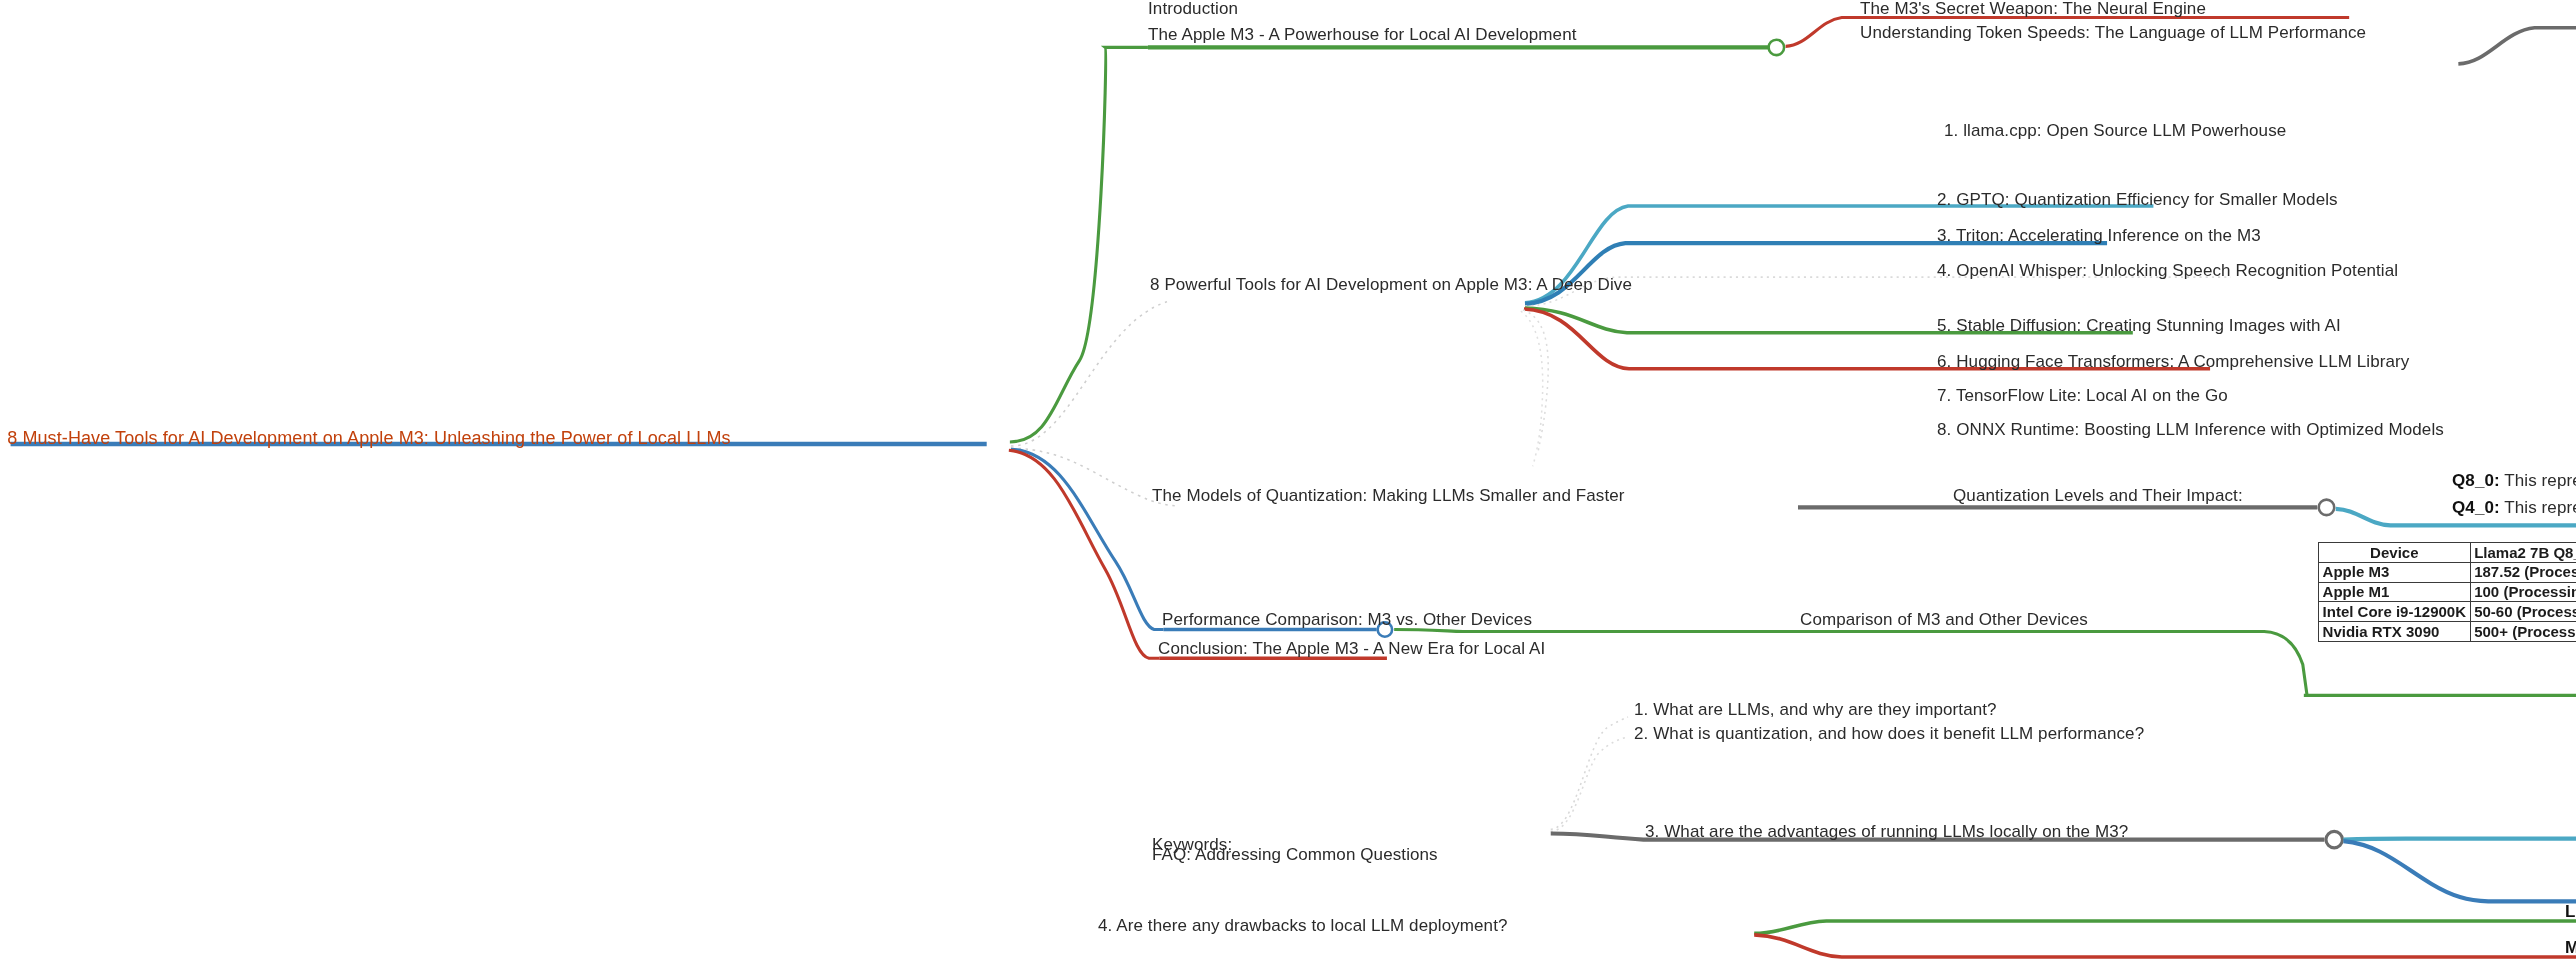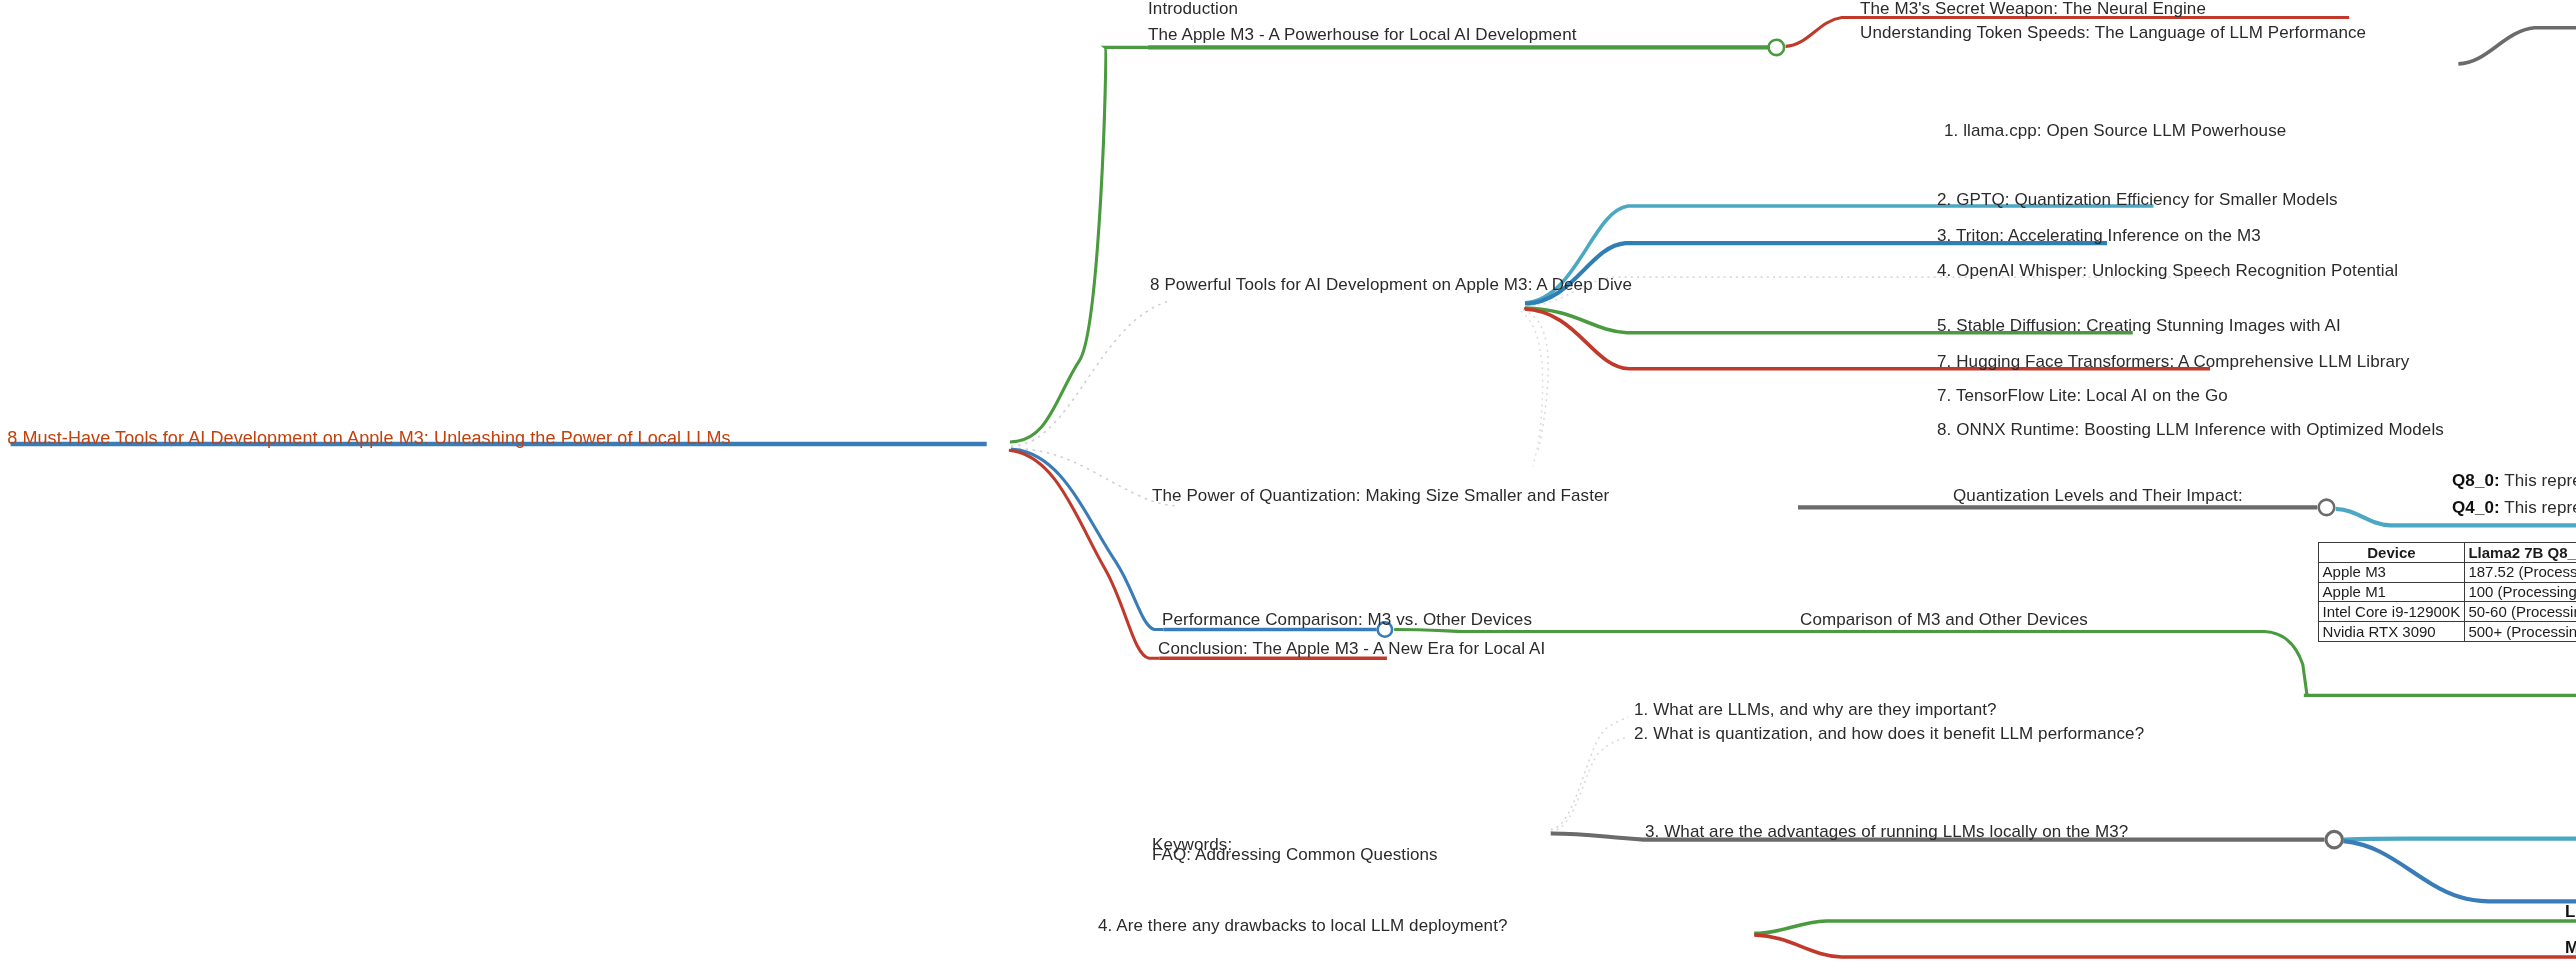--- a/index.html
+++ b/index.html
@@ -31,21 +31,21 @@
     background:#fff;
   }
   table.perf th, table.perf td{
     border:1px solid #3a3a3a;
     padding:1.5px 3.6px;
     text-align:left;
     white-space:nowrap;
     line-height:1.05;
   }
   table.perf th{font-weight:bold;text-align:center;margin-left:44px;}
-  table.perf td{font-weight:normal;}
+  table.perf td{font-weight:bold;}
 </style>
 </head>
 <body>
 
 <div id="mindmap">
 
   <svg class="edges" viewBox="0 0 7345 1887" xmlns="http://www.w3.org/2000/svg">
 
     <path d="M 20 862 L 1915 862" stroke="#3a7cb8" stroke-width="9" fill="none"></path>
 
@@ -117,25 +117,25 @@
   <div class="node" style="left:1860px; top:24px;">Understanding Token Speeds: The Language of LLM Performance</div>
 
   <div class="node" style="left:1944px; top:122px;">1. llama.cpp: Open Source LLM Powerhouse</div>
 
   <div class="node" style="left:1150px; top:276px;">8 Powerful Tools for AI Development on Apple M3: A Deep Dive</div>
 
   <div class="node" style="left:1937px; top:191px;">2. GPTQ: Quantization Efficiency for Smaller Models</div>
   <div class="node" style="left:1937px; top:227px;">3. Triton: Accelerating Inference on the M3</div>
   <div class="node" style="left:1937px; top:262px;">4. OpenAI Whisper: Unlocking Speech Recognition Potential</div>
   <div class="node" style="left:1937px; top:317px;">5. Stable Diffusion: Creating Stunning Images with AI</div>
-  <div class="node" style="left:1937px; top:353px;">7. Hugging Face Transformers: A Comprehensive LLM Library</div>
+  <div class="node" style="left:1937px; top:353px;">6. Hugging Face Transformers: A Comprehensive LLM Library</div>
   <div class="node" style="left:1937px; top:387px;">7. TensorFlow Lite: Local AI on the Go</div>
   <div class="node" style="left:1937px; top:421px;">8. ONNX Runtime: Boosting LLM Inference with Optimized Models</div>
 
-  <div class="node" style="left:1152px; top:487px;">The Power of Quantization: Making Size Smaller and Faster</div>
+  <div class="node" style="left:1152px; top:487px;">The Models of Quantization: Making LLMs Smaller and Faster</div>
 
   <div class="node" style="left:1953px; top:487px;">Quantization Levels and Their Impact:</div>
 
   <div class="node bold-lead" style="left:2452px; top:472px;">
     <b>Q8_0:</b><span> This represents 8-bit integer quantization, which significantly reduces the model's size.</span>
   </div>
 
   <div class="node bold-lead" style="left:2452px; top:499px;">
     <b>Q4_0:</b><span> This represents 4-bit integer quantization, leading to even smaller models.</span>
   </div>

